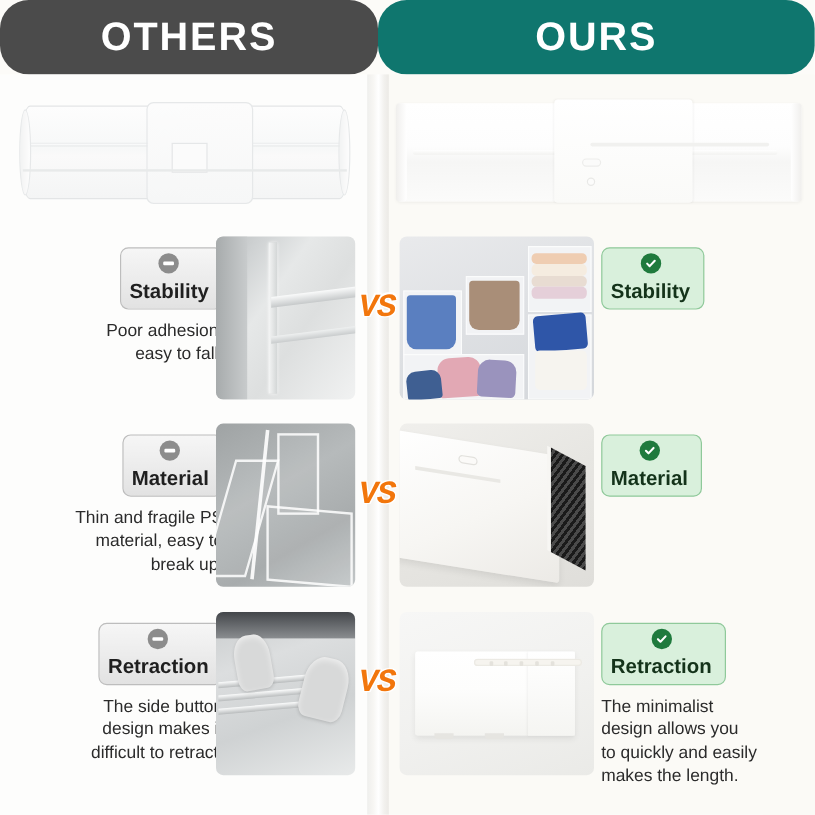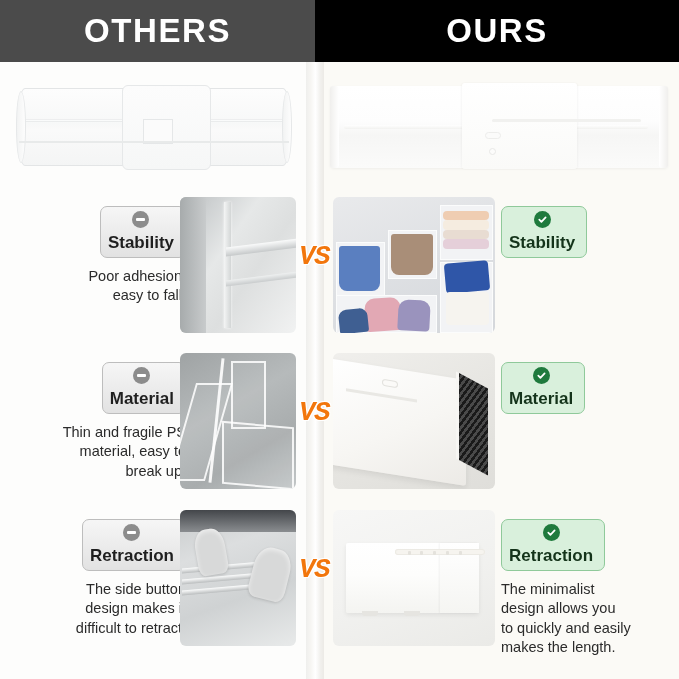--- a/index.html
+++ b/index.html
@@ -13,24 +13,24 @@
   .page {
     position: relative;
     width: 679px; height: 679px;
     background: #fcfbf8;
   }
 
   
   .header { position: absolute; top: 0; left: 0; width: 679px; height: 62px; display: flex; }
   .header-cell {
     flex: 0 0 auto; height: 62px;
-    display: flex; align-items: center; justify-content: center;
+    display: flex; align-items: center; justify-content: center; border-radius: 24px;
   }
   .header-others { width: 315px; background: #4b4b4b; }
-  .header-ours   { width: 364px; background: #000000; }
+  .header-ours   { width: 364px; background: #0f766e; }
   .header-cell span {
     color: #ffffff; font-size: 33px; font-weight: 700;
     letter-spacing: 1.6px;
     font-family: "Liberation Sans", sans-serif;
   }
 
   
   .bg-left  { position: absolute; top: 62px; left: 0;   width: 308px; height: 617px; background: #fdfdfc; }
   .bg-right { position: absolute; top: 62px; left: 322px; width: 357px; height: 617px; background: #fbfaf6; }
   .fold {

